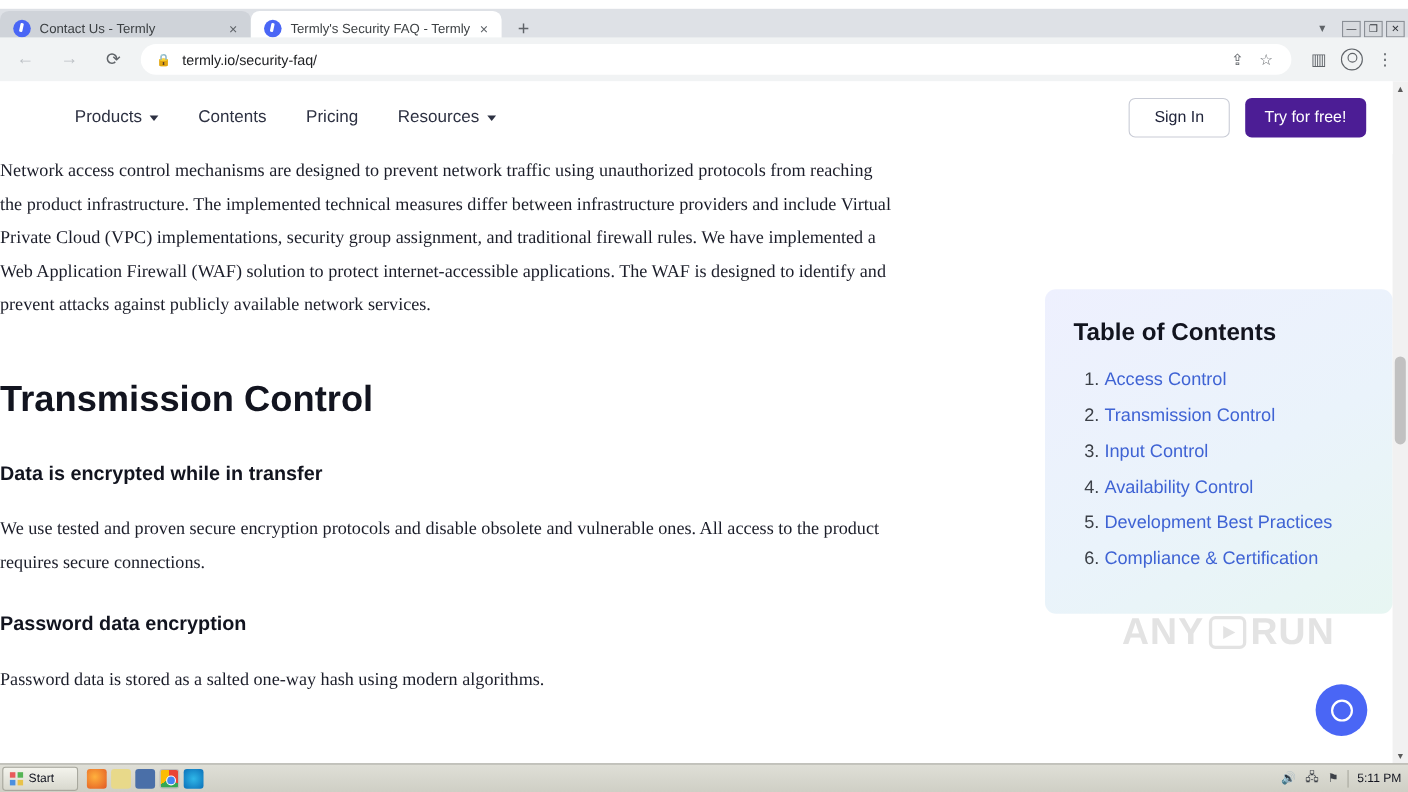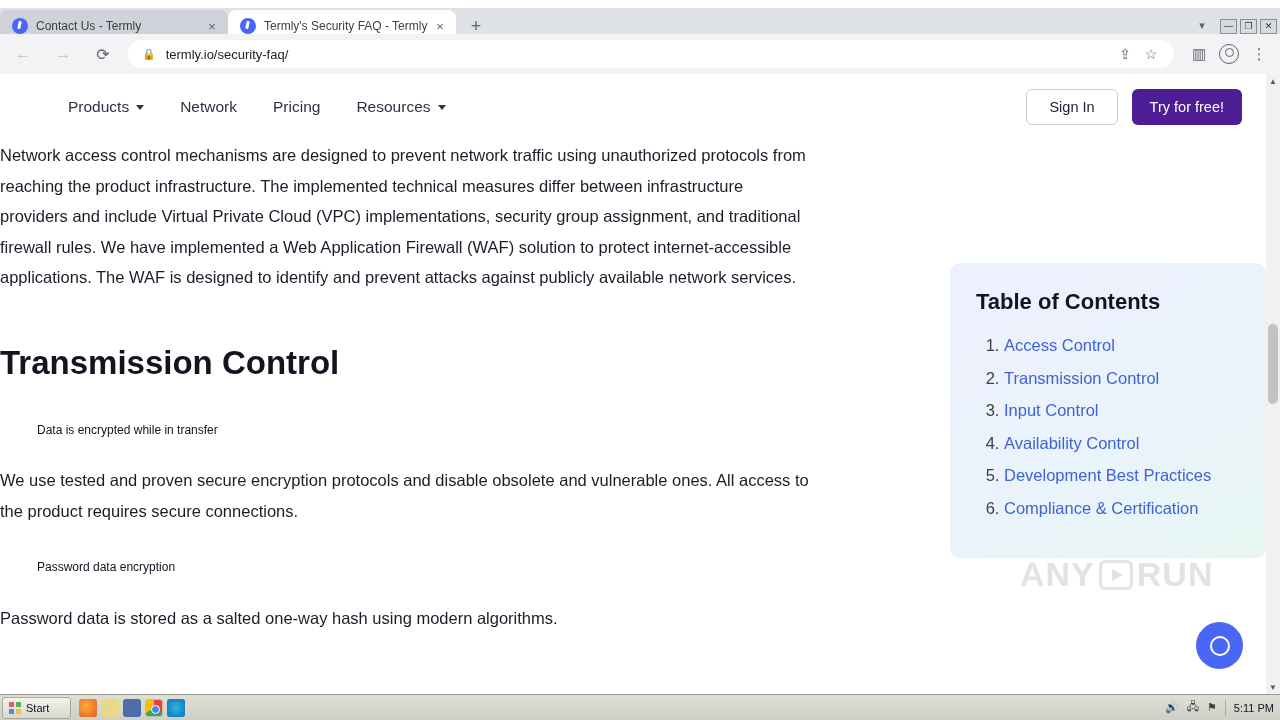--- a/index.html
+++ b/index.html
@@ -148,29 +148,28 @@
   }
 
   .content {
     position: absolute; top: 66px; left: 0; width: 1266px; height: 554px;
     padding: 0;
   }
   .article {
     position: absolute; left: 0; top: 0; width: 810px;
     font-size: 16.5px; color: #1b1d29; line-height: 30.5px;
   }
-  .article p { margin: 0 0 14px 0; }
+  .article p { margin: 0 0 14px 0; font-family: Liberation Serif, serif; }
   .article h2 {
     font-size: 33px; font-weight: bold; color: #12141f;
     margin: 52px 0 34px 0; line-height: 1.1;
   }
   .article h3 {
-    font-size: 12px; font-weight: normal; color: #12141f;
+    font-size: 18px; font-weight: bold; color: #12141f;
     margin: 26px 0 20px 0;
-    padding-left: 37px;
   }
 
   .toc {
     position: absolute; left: 950px; top: 123px; width: 316px; height: 295px;
     background: linear-gradient(150deg,#eef0fe 0%,#eaf3fb 55%,#e7f6f2 100%);
     border-radius: 10px; padding: 26px 26px 20px 26px;
   }
   .toc h4 { margin: 0 0 14px 0; font-size: 22px; color: #12141f; }
   .toc ol { margin: 0; padding-left: 28px; }
   .toc li {
@@ -316,21 +315,21 @@
 
   <div class="viewport">
 
     <div class="site-header">
       <div class="nav">
         <div class="nav-item">
           <span>Products</span>
           <span class="caret"></span>
         </div>
         <div class="nav-item">
-          <span>Network</span>
+          <span>Contents</span>
         </div>
         <div class="nav-item">
           <span>Pricing</span>
         </div>
         <div class="nav-item">
           <span>Resources</span>
           <span class="caret"></span>
         </div>
       </div>
       <div class="header-right">

